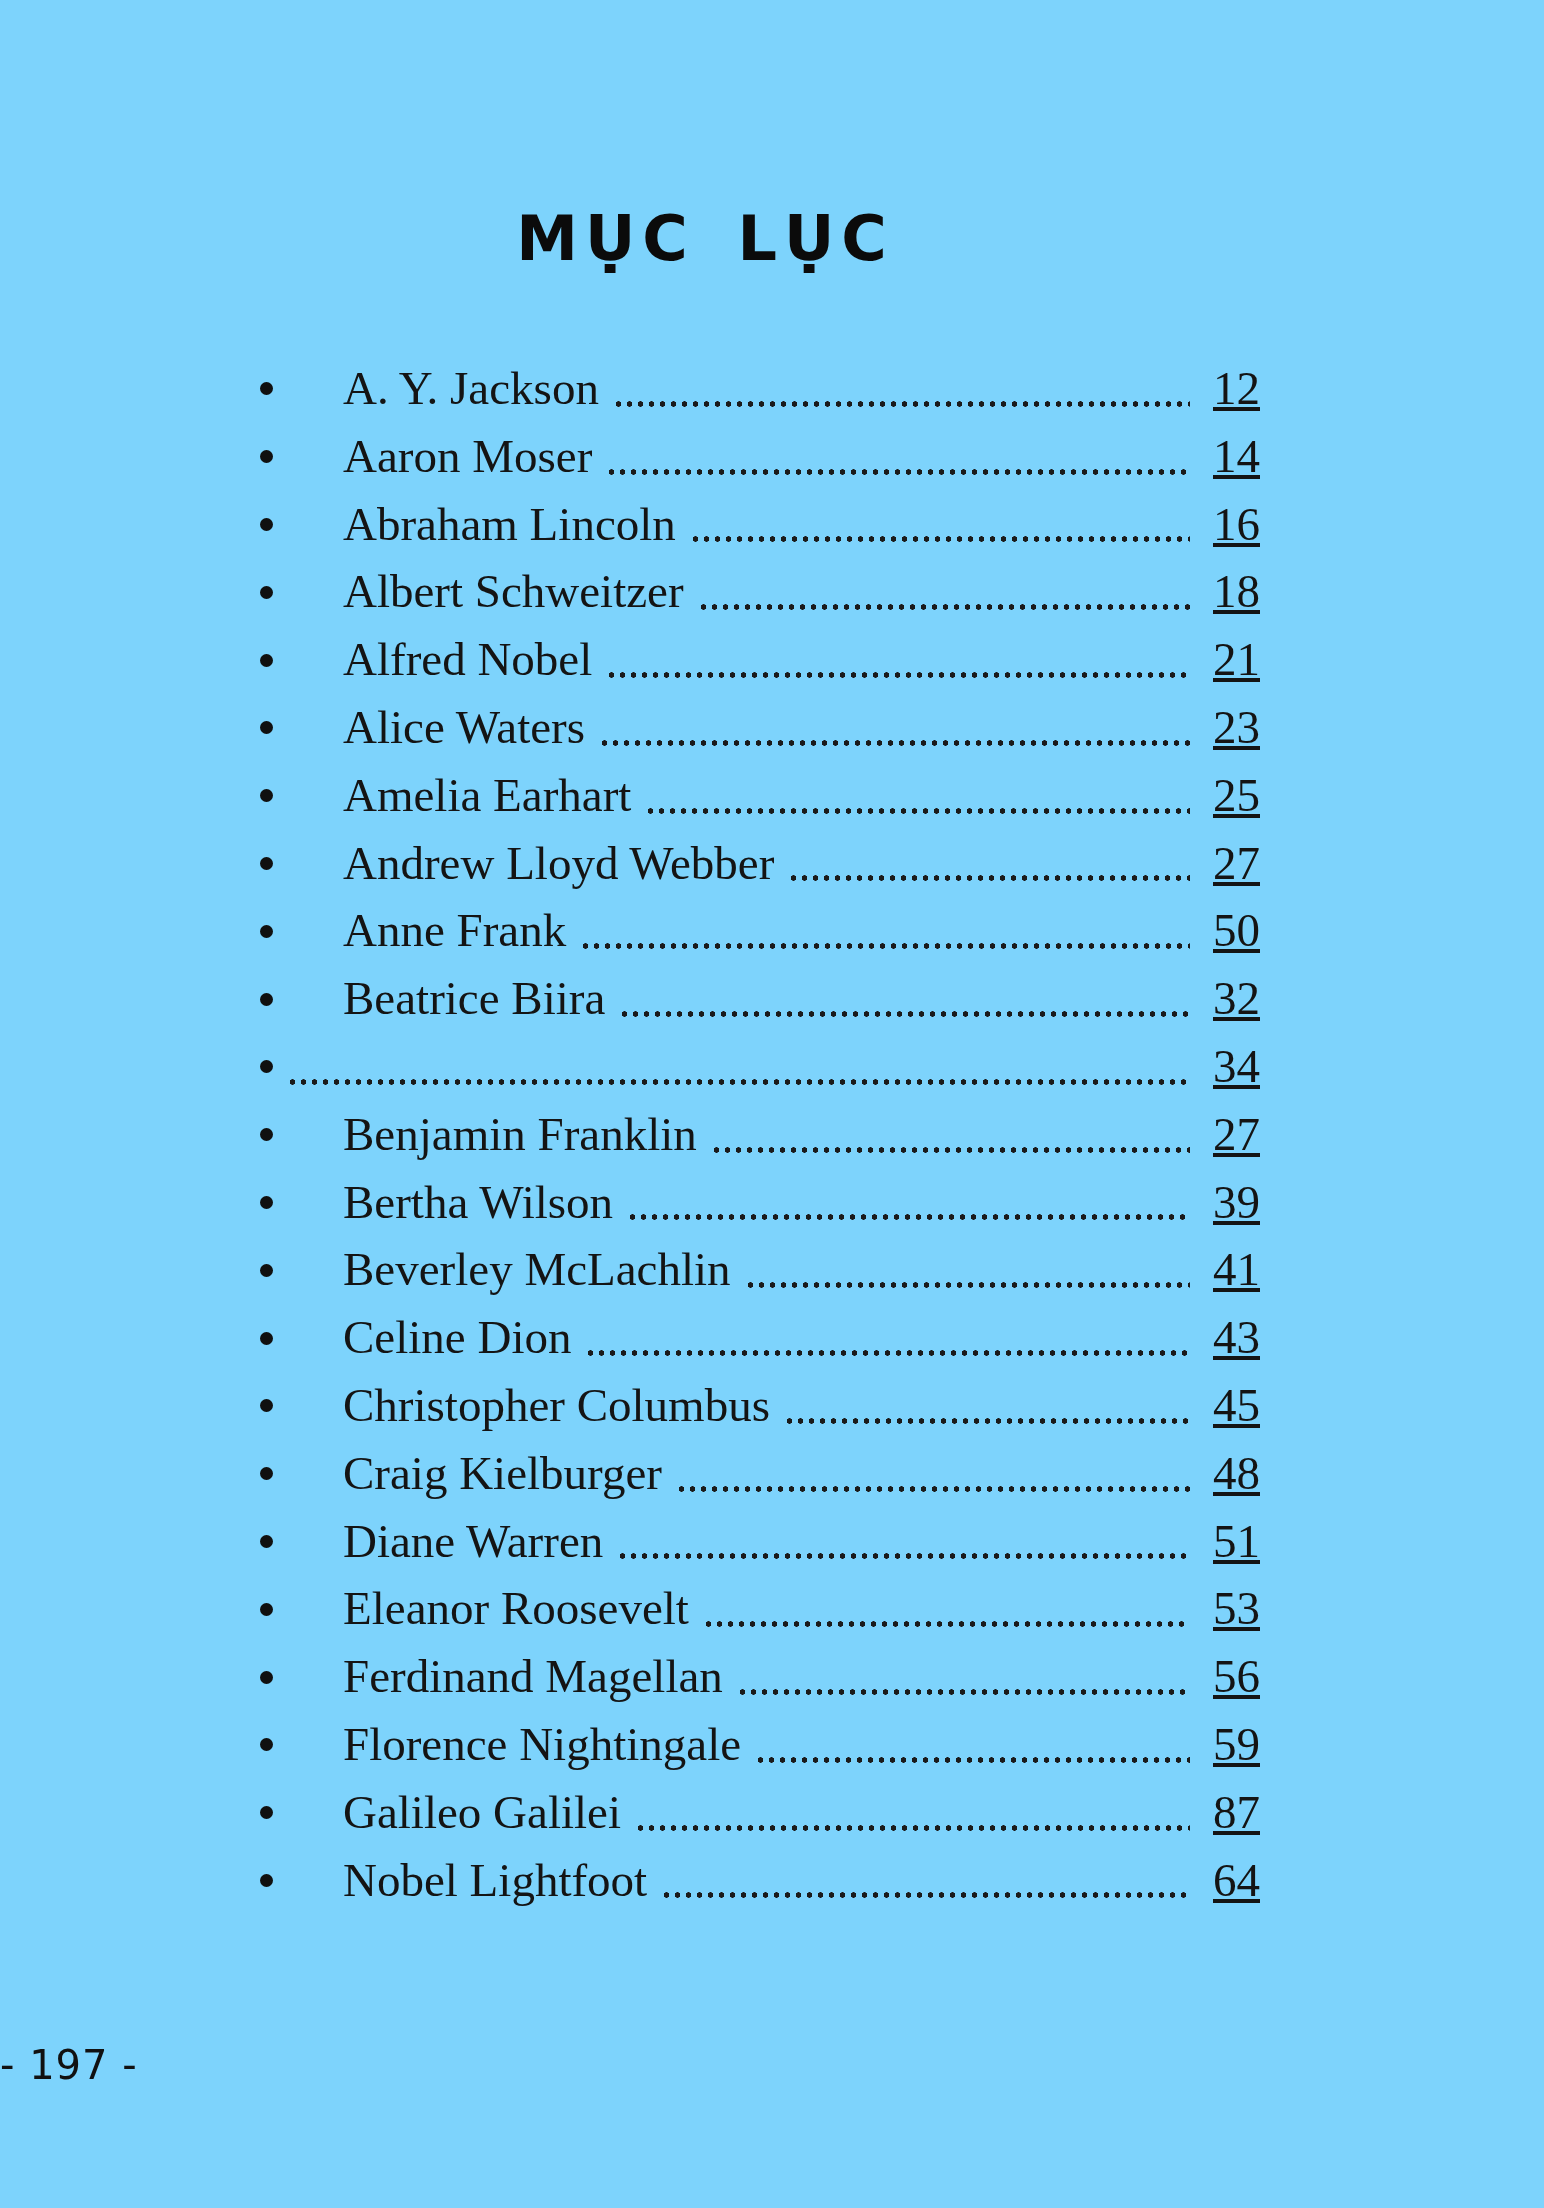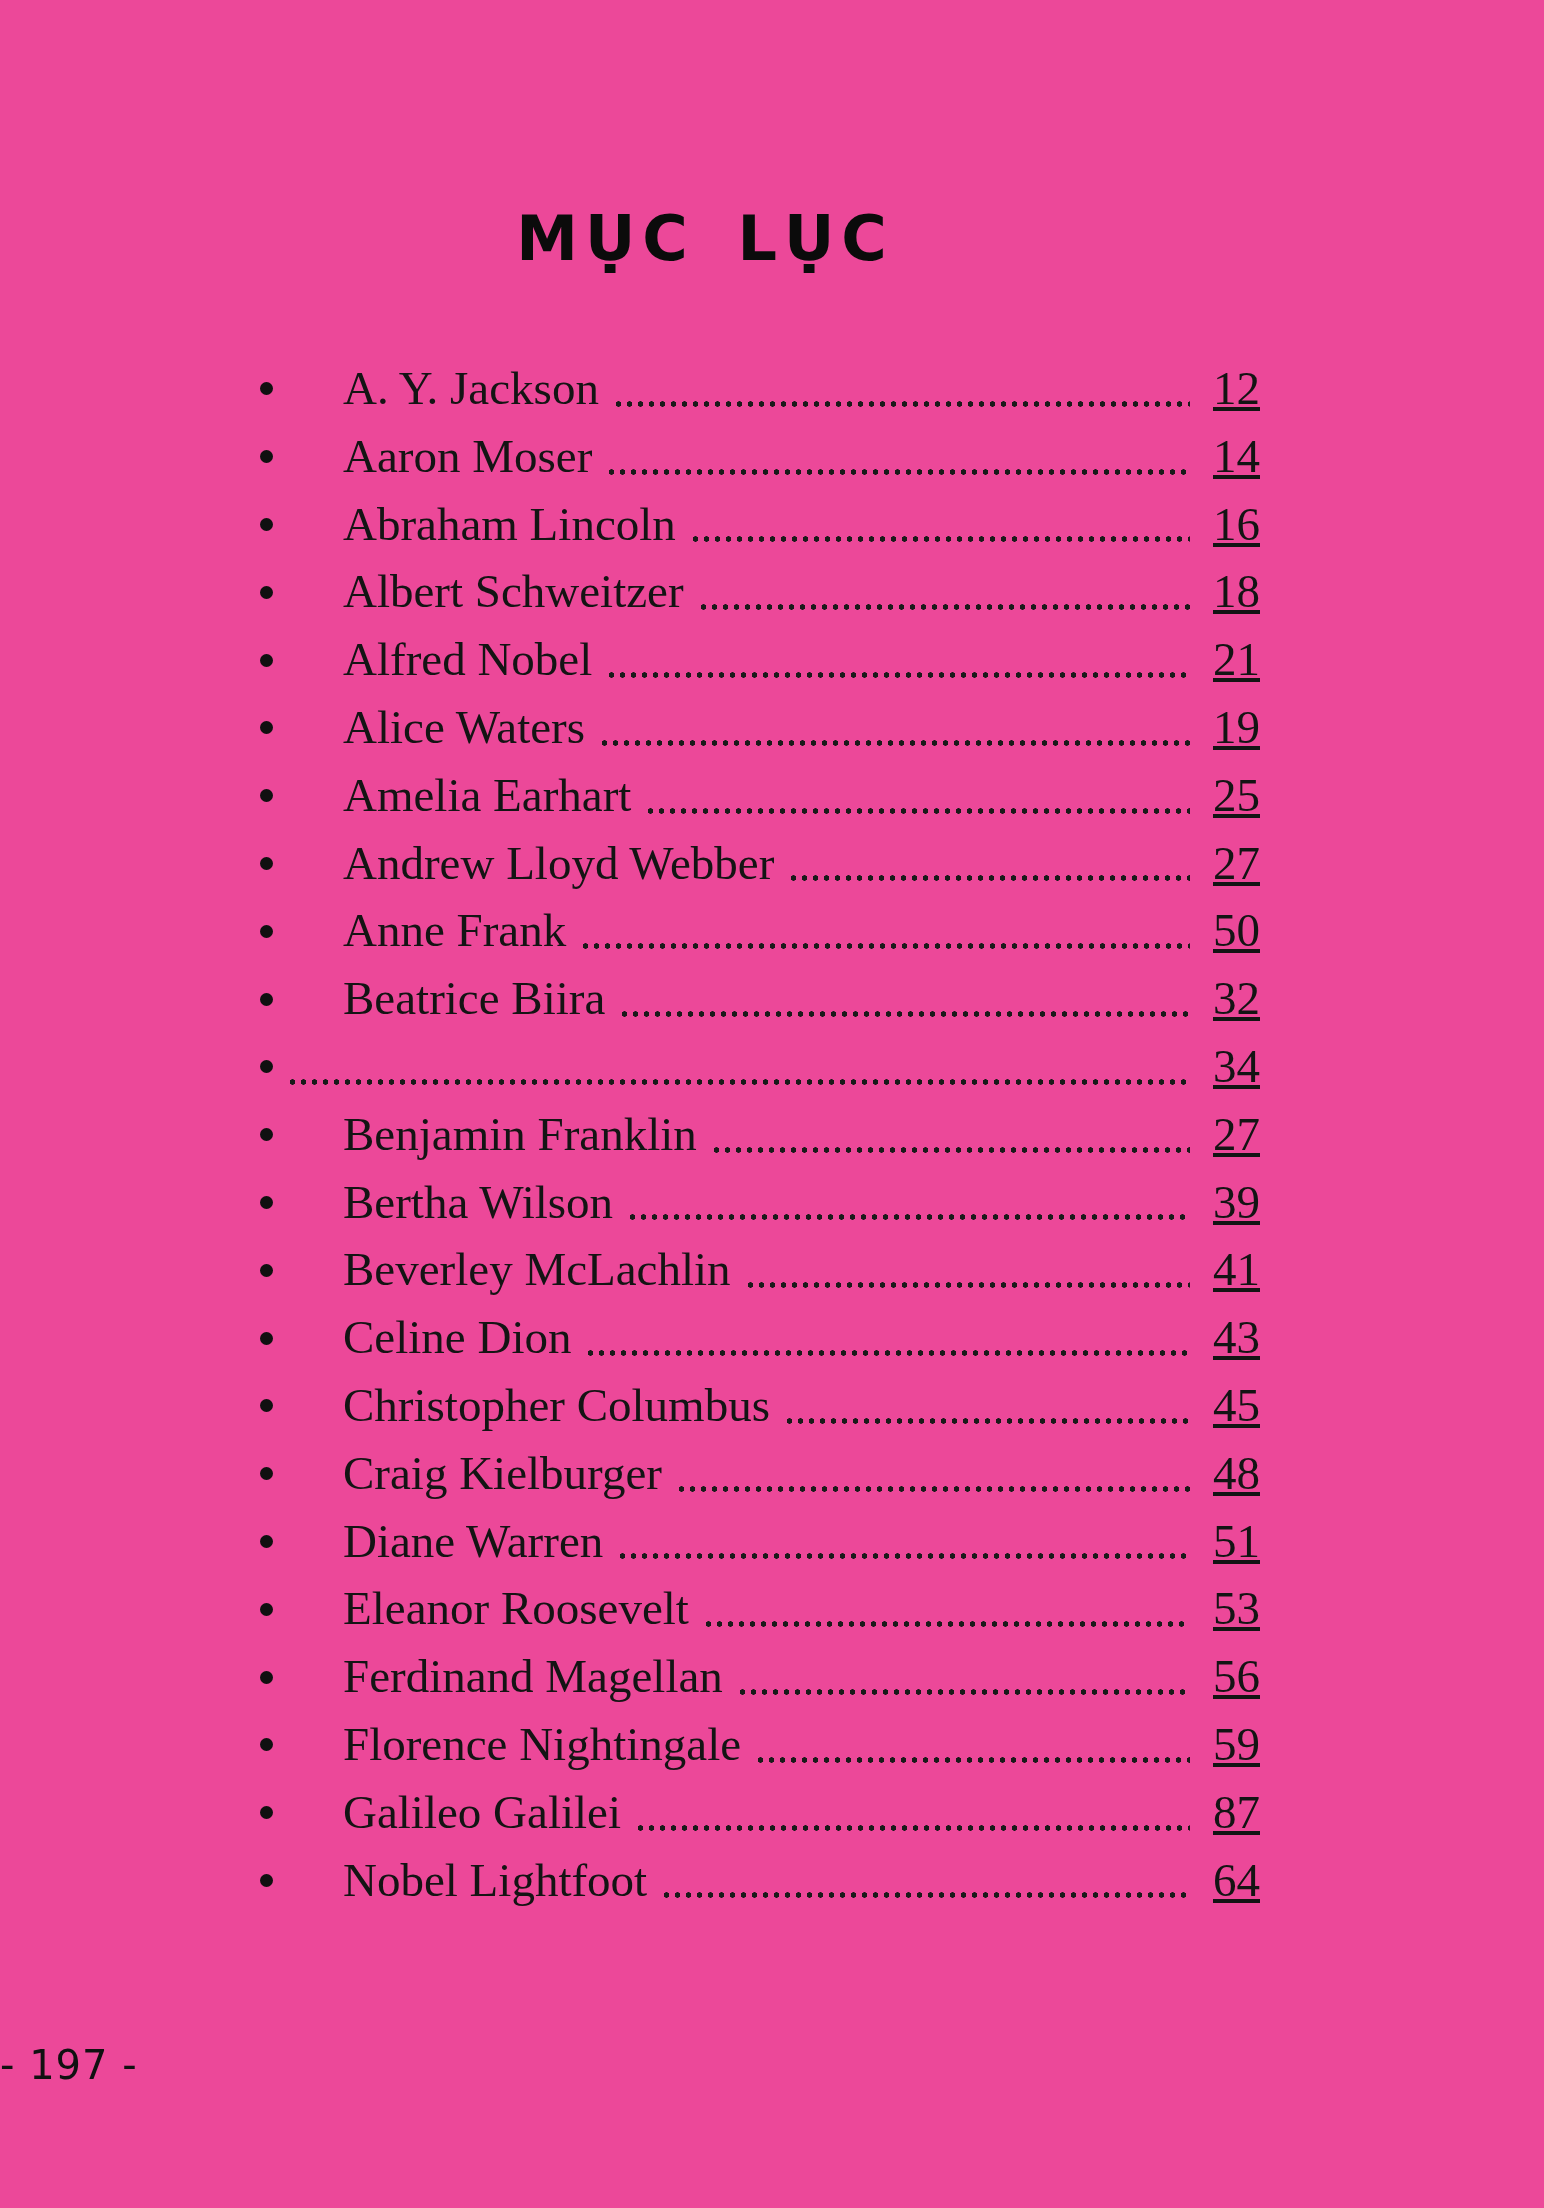--- a/index.html
+++ b/index.html
@@ -4,21 +4,21 @@
 <style>
   html, body {
     margin: 0;
     padding: 0;
     background: #ffffff;
   }
   .sheet {
     position: relative;
     width: 1544px;
     height: 2208px;
-    background: #ec4899;
+    background: #7dd3fc;
     overflow: hidden;
     font-family: "Liberation Serif", serif;
     color: #141414;
   }
   .title {
     position: absolute;
     top: 208px;
     left: 400px;
     width: 610px;
     text-align: center;
@@ -131,21 +131,21 @@
         <span class="bullet"></span>
         <span class="entry-name">Alfred Nobel</span>
         <span class="leader"></span>
         <span class="page-num">21</span>
       </div>
 
       <div class="toc-row">
         <span class="bullet"></span>
         <span class="entry-name">Alice Waters</span>
         <span class="leader"></span>
-        <span class="page-num">19</span>
+        <span class="page-num">23</span>
       </div>
 
       <div class="toc-row">
         <span class="bullet"></span>
         <span class="entry-name">Amelia Earhart</span>
         <span class="leader"></span>
         <span class="page-num">25</span>
       </div>
 
       <div class="toc-row">

